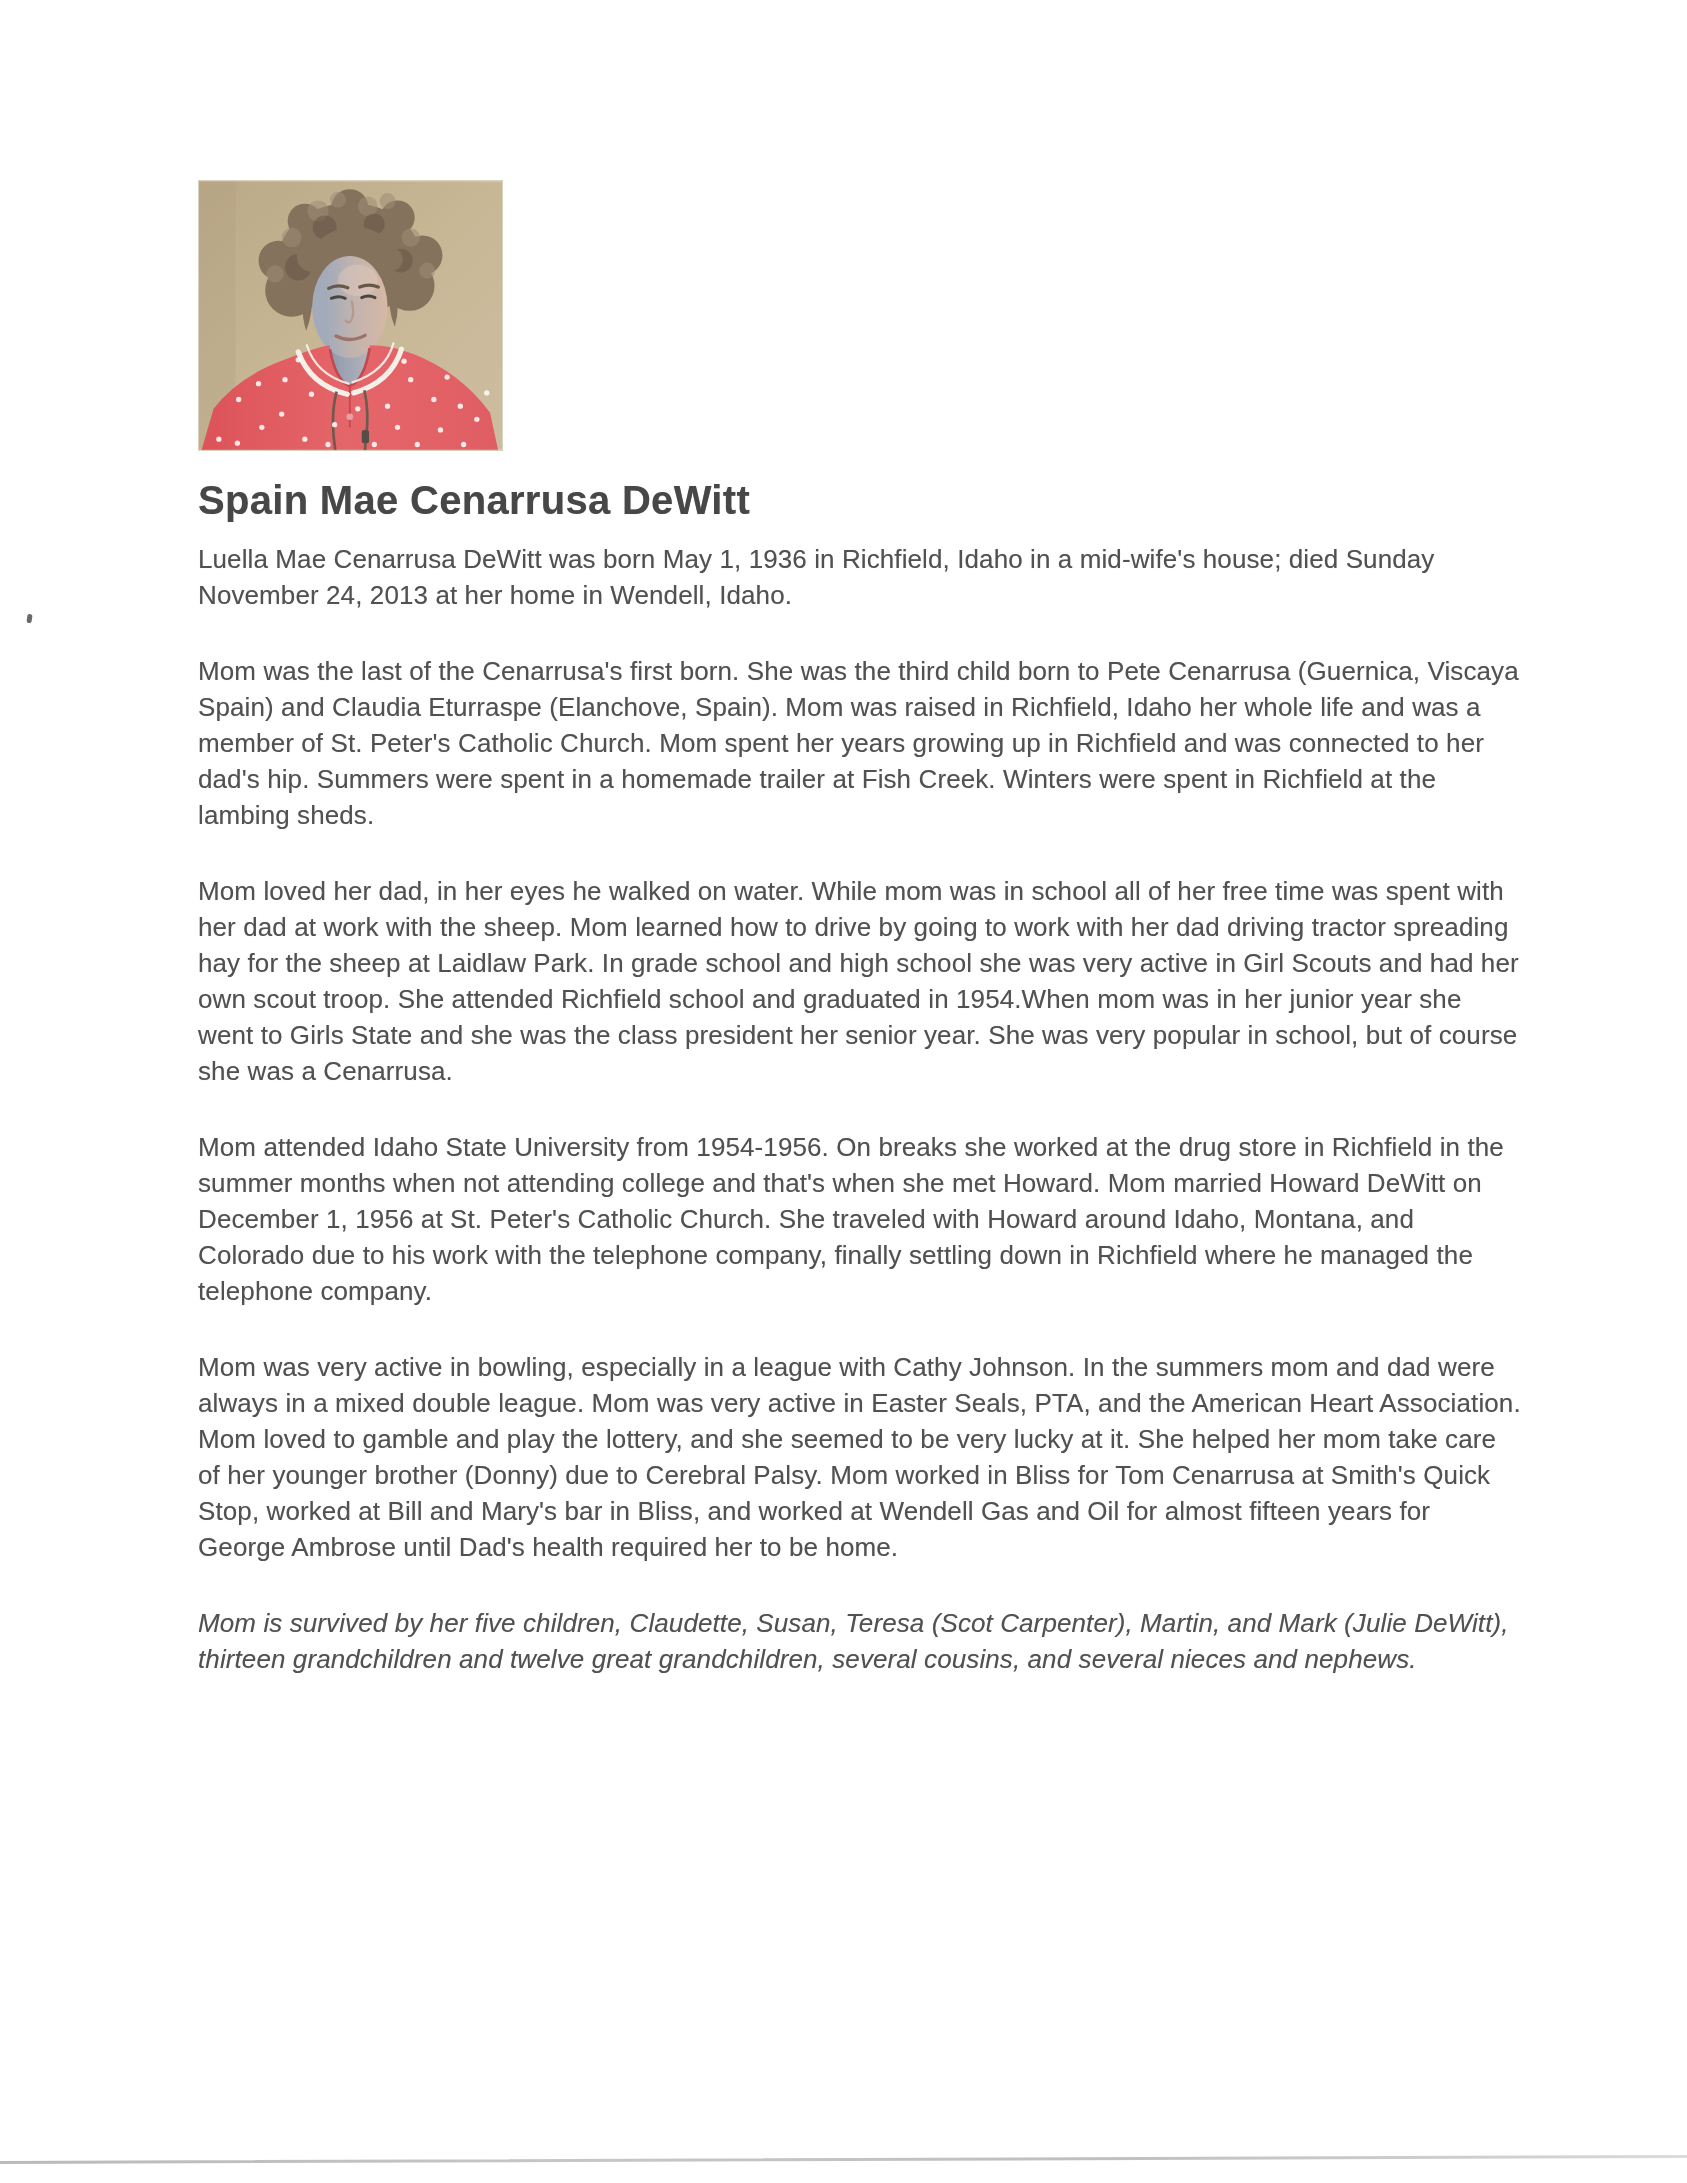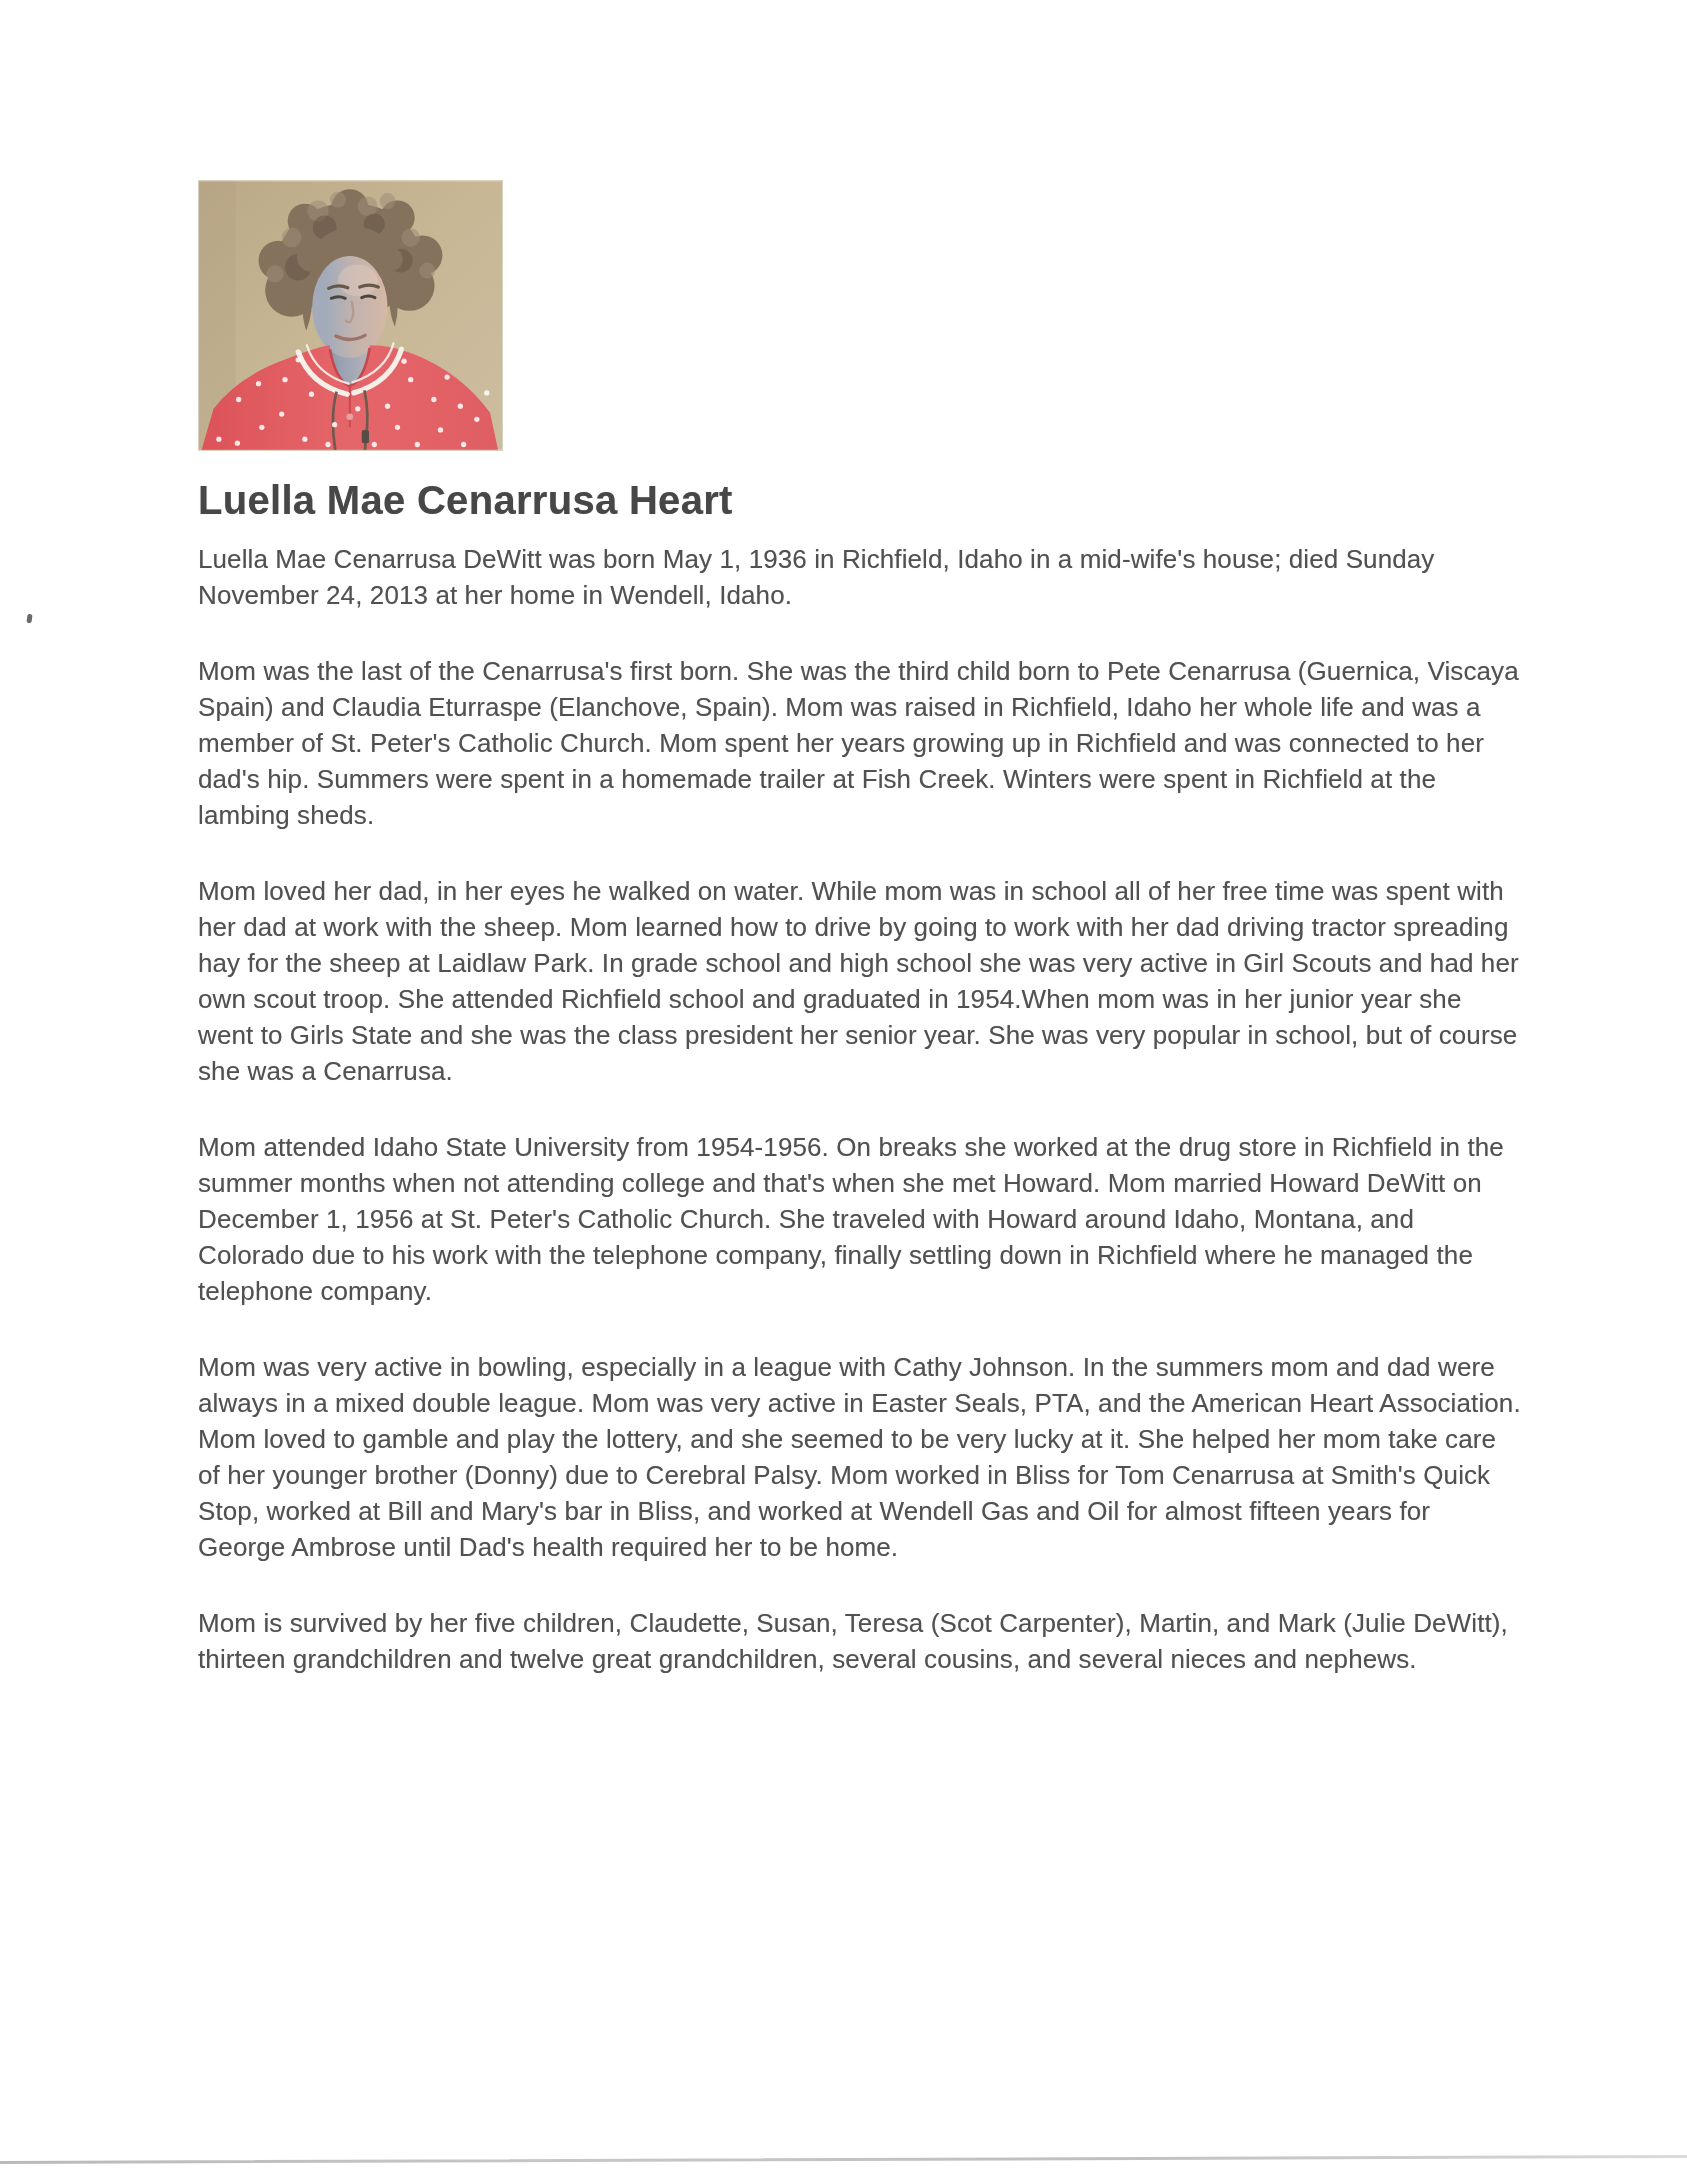--- a/index.html
+++ b/index.html
@@ -40,21 +40,21 @@
     text-shadow: 0 0 0.7px rgba(70,70,70,0.45);
   }
   .doc-body p {
     margin: 0 0 40px 0;
     font-size: 26px;
     line-height: 36px;
     color: #515151;
     letter-spacing: 0.1px;
     text-shadow: 0 0 0.7px rgba(90,90,90,0.40);
   }
-  .doc-body p:last-child { margin-bottom: 16px; }
+  .doc-body p:last-child { margin-bottom: 16px; font-style: italic; }
   
   .scan-speck {
     position: absolute;
     left: 26.5px;
     top: 614px;
     width: 4.6px;
     height: 9.3px;
     background: #6a6a6a;
     border-radius: 2px;
     transform: rotate(8deg);
@@ -194,21 +194,21 @@
         <circle cx="150" cy="270" r="4"></circle>
       <circle cx="310" cy="272" r="4"></circle>
         <circle cx="90" cy="306" r="4"></circle>
         <circle cx="30" cy="390" r="4"></circle>
       <circle cx="375" cy="296" r="4"></circle>
         <circle cx="240" cy="344" r="4"></circle>
     </g>
   </svg>
 
   <div class="content">
-    <h1 class="doc-title">Luella Mae Cenarrusa Heart</h1>
+    <h1 class="doc-title">Spain Mae Cenarrusa DeWitt</h1>
     <div class="doc-body">
       <p>Luella Mae Cenarrusa DeWitt was born May 1, 1936 in Richfield, Idaho in a mid-wife's house; died Sunday November 24, 2013 at her home in Wendell, Idaho.</p>
       <p>Mom was the last of the Cenarrusa's first born. She was the third child born to Pete Cenarrusa (Guernica, Viscaya Spain) and Claudia Eturraspe (Elanchove, Spain). Mom was raised in Richfield, Idaho her whole life and was a member of St. Peter's Catholic Church. Mom spent her years growing up in Richfield and was connected to her dad's hip. Summers were spent in a homemade trailer at Fish Creek. Winters were spent in Richfield at the lambing sheds.</p>
       <p>Mom loved her dad, in her eyes he walked on water. While mom was in school all of her free time was spent with her dad at work with the sheep. Mom learned how to drive by going to work with her dad driving tractor spreading hay for the sheep at Laidlaw Park. In grade school and high school she was very active in Girl Scouts and had her own scout troop. She attended Richfield school and graduated in 1954.When mom was in her junior year she went to Girls State and she was the class president her senior year. She was very popular in school, but of course she was a Cenarrusa.</p>
       <p>Mom attended Idaho State University from 1954-1956. On breaks she worked at the drug store in Richfield in the summer months when not attending college and that's when she met Howard. Mom married Howard DeWitt on December 1, 1956 at St. Peter's Catholic Church. She traveled with Howard around Idaho, Montana, and Colorado due to his work with the telephone company, finally settling down in Richfield where he managed the telephone company.</p>
       <p>Mom was very active in bowling, especially in a league with Cathy Johnson. In the summers mom and dad were always in a mixed double league. Mom was very active in Easter Seals, PTA, and the American Heart Association. Mom loved to gamble and play the lottery, and she seemed to be very lucky at it. She helped her mom take care of her younger brother (Donny) due to Cerebral Palsy. Mom worked in Bliss for Tom Cenarrusa at Smith's Quick Stop, worked at Bill and Mary's bar in Bliss, and worked at Wendell Gas and Oil for almost fifteen years for George Ambrose until Dad's health required her to be home.</p>
       <p>Mom is survived by her five children, Claudette, Susan, Teresa (Scot Carpenter), Martin, and Mark (Julie DeWitt), thirteen grandchildren and twelve great grandchildren, several cousins, and several nieces and nephews.</p>
     </div>
   </div>
 

